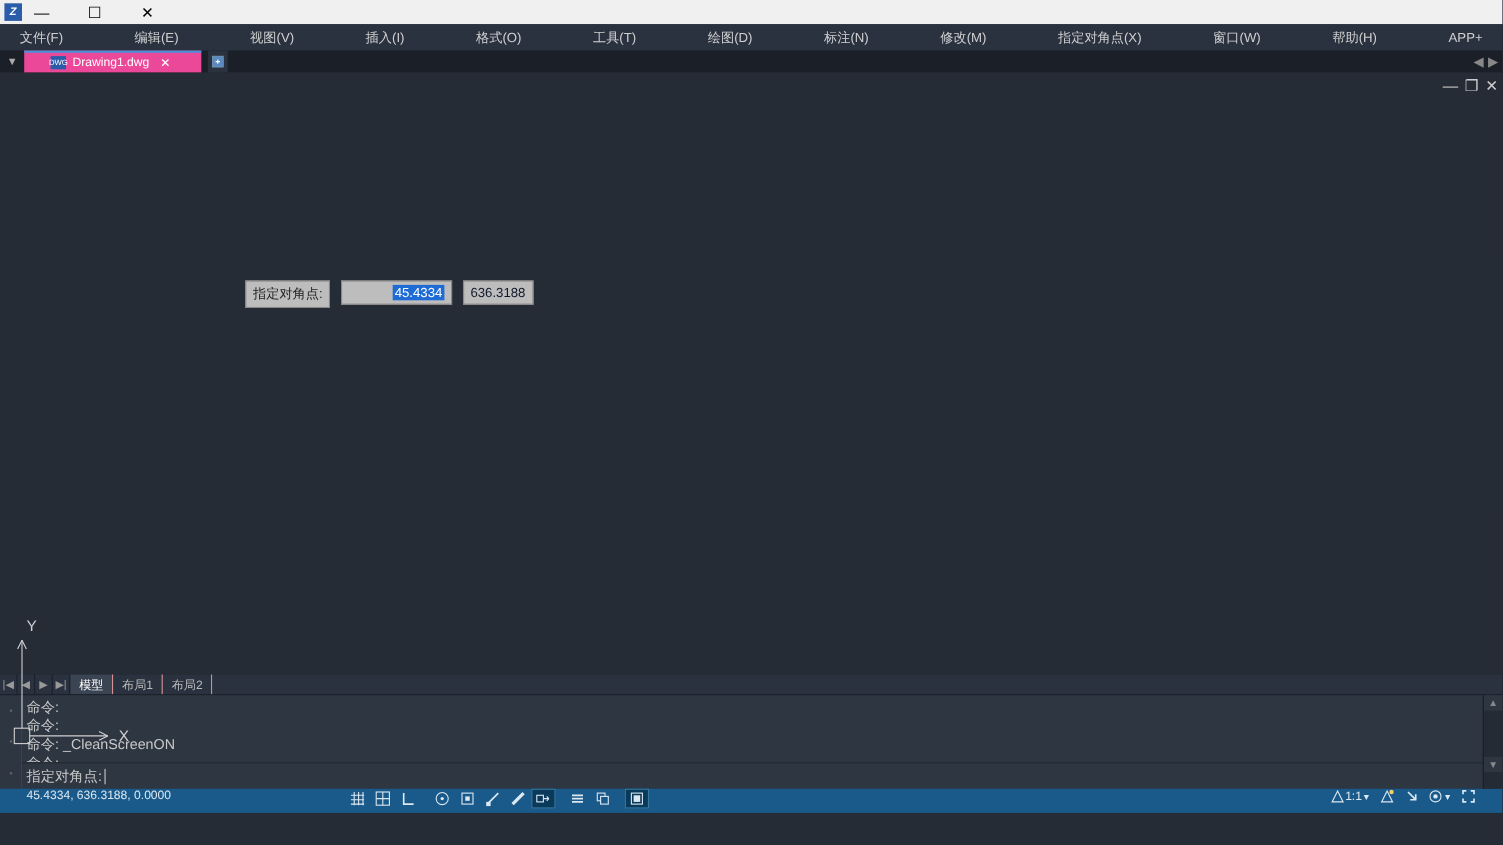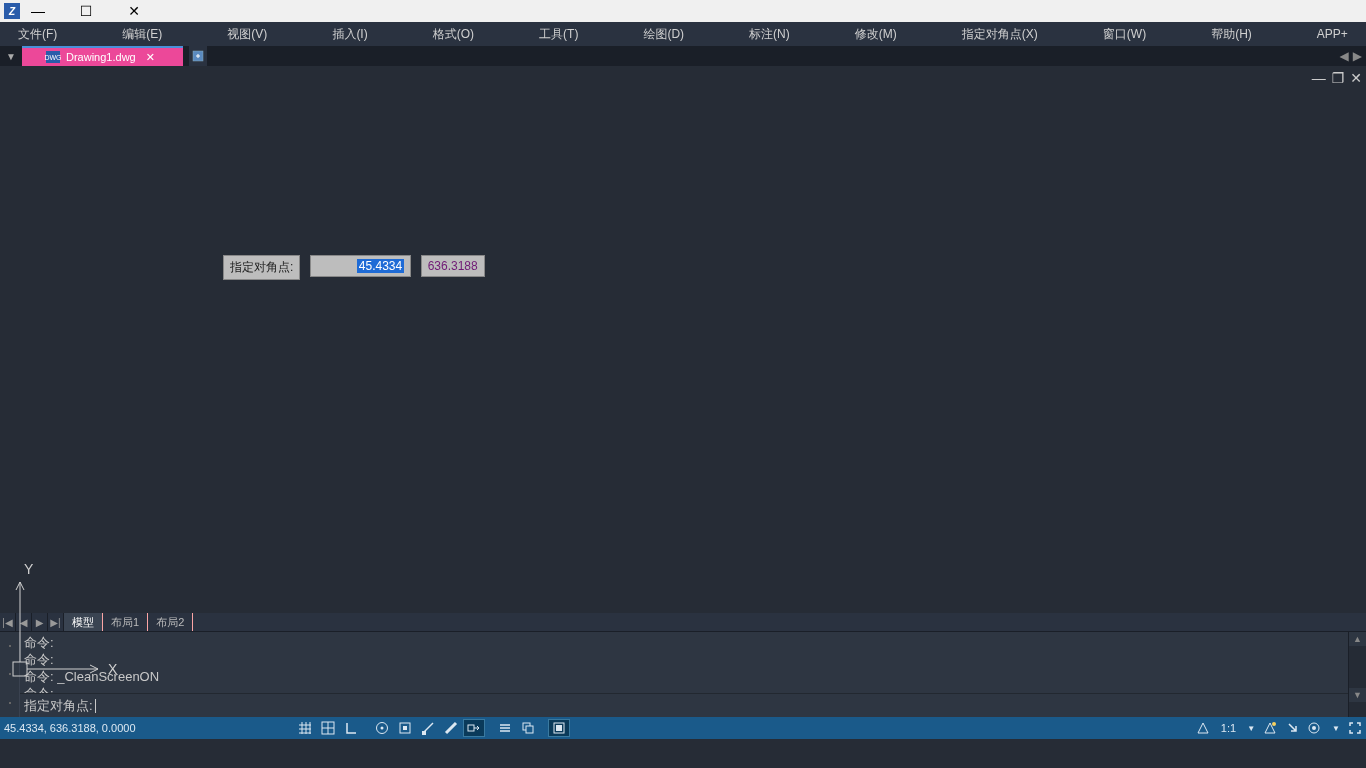--- a/index.html
+++ b/index.html
@@ -20,21 +20,21 @@
 .doc-tab-close { padding: 0 4px; cursor: pointer; }
 .doc-tab-new { width: 18px; display: flex; align-items: center; justify-content: center; cursor: pointer; color: #aaa; background: #2a3240; margin-left: 6px; }
 .tabbar-right { position: absolute; right: 0; top: 0; height: 100%; display: flex; align-items: center; gap: 4px; padding-right: 4px; color: #888; font-size: 12px; }
 
 .drawing-area { position: relative; height: 547px; background: #262c36; }
 .inner-window-controls { position: absolute; right: 4px; top: 4px; display: flex; gap: 6px; color: #ccc; font-size: 14px; }
 .inner-window-controls span { cursor: pointer; }
 
 .tooltip-box { position: absolute; left: 223px; top: 189px; }
 .tooltip-label { background: #bdbdbd; color: #222; font-size: 12px; padding: 3px 6px; border: 1px solid #888; display: inline-block; vertical-align: top; }
-.tooltip-input { background: #bdbdbd; font-size: 12px; padding: 3px 6px; border: 1px solid #888; display: inline-block; vertical-align: top; margin-left: 5px; color: #701a75; }
+.tooltip-input { background: #bdbdbd; font-size: 12px; padding: 3px 6px; border: 1px solid #888; display: inline-block; vertical-align: top; margin-left: 5px; color: #0f172a; }
 .tooltip-input.selected { color: #fff; }
 .tooltip-input.selected span { background: #1e6bd6; padding: 0 2px; margin-left: 40px; }
 
 .ucs-icon { position: absolute; left: 8px; top: 496px; pointer-events: none; }
 
 .layout-tabs { height: 18px; background: #1a1f28; display: flex; align-items: stretch; font-size: 11px; }
 .layout-nav { display: flex; }
 .layout-nav span { width: 16px; display: flex; align-items: center; justify-content: center; cursor: pointer; color: #999; font-size: 10px; background: #2a3240; border-right: 1px solid #1a1f28; }
 .layout-tab { padding: 0 8px; display: flex; align-items: center; cursor: pointer; color: #bbb; background: #2a3240; border-right: 1px solid #fca5a5; }
 .layout-tab.active { background: #3a4452; color: #fff; }
@@ -46,29 +46,29 @@
 .command-body { flex: 1; display: flex; flex-direction: column; font-family: monospace, "SimSun"; font-size: 13px; color: #c8c8c8; }
 .command-history { flex: 1; padding: 2px 4px; line-height: 17px; white-space: pre; overflow: hidden; }
 .command-input-row { border-top: 1px solid #222830; padding: 3px 4px; display: flex; align-items: center; cursor: text; height: 24px; }
 .command-cursor { display: inline-block; width: 1px; height: 14px; background: #c8c8c8; margin-left: 2px; animation: blink 1s step-end infinite; }
 @keyframes blink { 50% { opacity: 0; } }
 .command-scroll { width: 18px; background: #252b35; border-left: 1px solid #1a1f28; position: relative; }
 .command-scroll-btn { position: absolute; left: 0; width: 100%; height: 14px; display: flex; align-items: center; justify-content: center; font-size: 9px; color: #888; background: #2e3642; cursor: pointer; }
 .command-scroll-btn.up { top: 0; }
 .command-scroll-btn.down { top: 56px; }
 
-.statusbar { height: 22px; background: #1a5a8a; display: flex; align-items: center; font-size: 11px; color: #dce8f2; padding: 0 4px; }
+.statusbar { height: 22px; background: #1a5a8a; display: flex; align-items: flex-start; font-size: 11px; color: #dce8f2; padding: 0 24px; }
 .status-coords { min-width: 180px; }
 .status-toggles { display: flex; gap: 1px; margin-left: 110px; }
 .status-btn { width: 22px; height: 18px; display: flex; align-items: center; justify-content: center; cursor: pointer; border: 1px solid transparent; }
 .status-btn svg { display: block; }
 .status-btn.grp-start { margin-left: 8px; }
 .status-btn.active { background: #0a3a5a; border: 1px solid #3a7aa0; }
 .status-right { margin-left: auto; display: flex; align-items: center; gap: 8px; }
-.status-right-item { display: flex; align-items: center; gap: 11px; cursor: pointer; }
+.status-right-item { display: flex; align-items: center; gap: 0; cursor: pointer; }
 </style>
 </head>
 <body>
 
 <div class="titlebar">
   <span class="titlebar-icon">Z</span>
   <div class="window-controls">
     <span>—</span>
     <span>☐</span>
     <span>✕</span>

